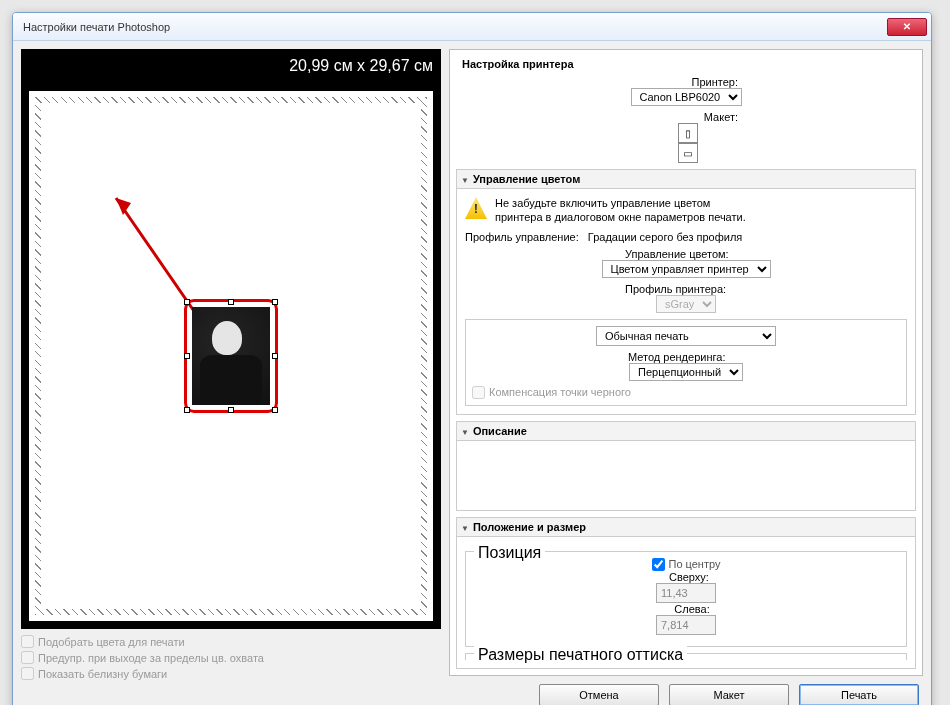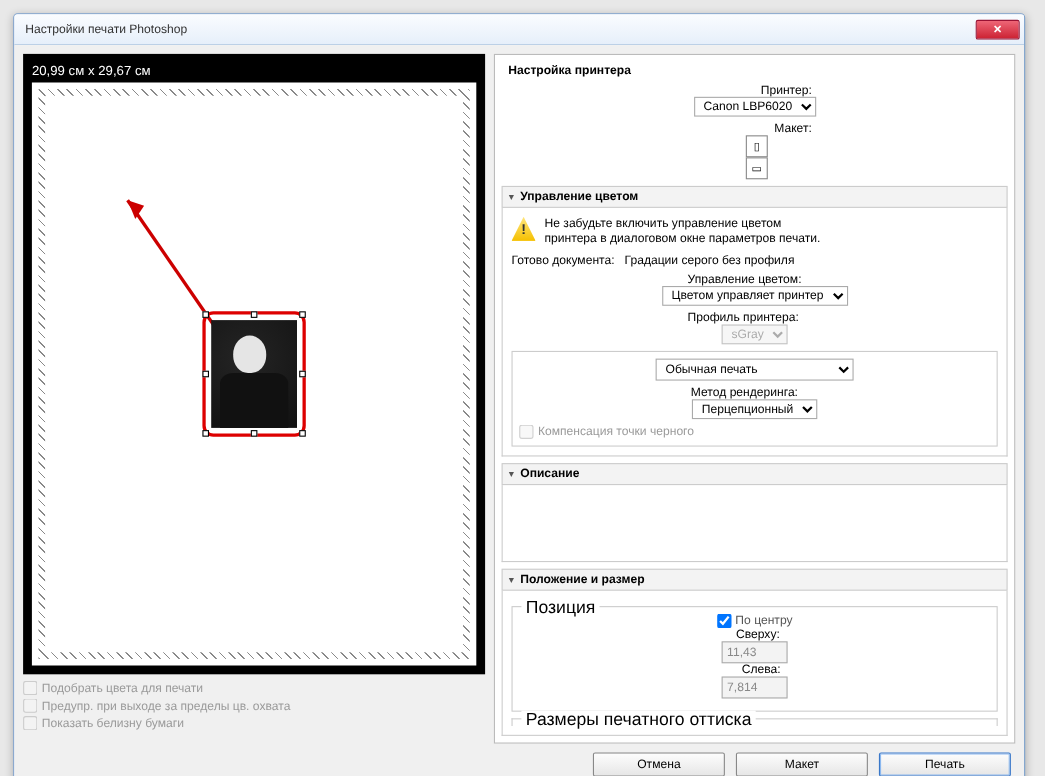--- a/index.html
+++ b/index.html
@@ -9,21 +9,21 @@
 
 .titlebar { height: 28px; background: linear-gradient(#fafcff,#e6effa); border-bottom: 1px solid #bcd0e6; display: flex; align-items: center; padding: 0 4px 0 10px; }
 .titlebar-title { flex: 1; color: #333; }
 .close-btn { width: 40px; height: 18px; background: linear-gradient(#e67,#c23); border: 1px solid #913; border-radius: 2px; display: flex; align-items: center; justify-content: center; color: #fff; font-weight: bold; font-size: 10px; cursor: pointer; }
 
 .dialog-body { display: flex; padding: 8px; gap: 8px; background: #f0f0f0; }
 
 
 .preview-col { width: 420px; display: flex; flex-direction: column; }
 .preview-frame { background: #000; padding: 8px; }
-.dims-label { text-align: left; color: #fff; font-size: 12px; margin-bottom: 4px; }
+.dims-label { text-align: right; color: #fff; font-size: 16px; margin-bottom: 16px; }
 .page { background: #fff; position: relative; width: 100%; height: 530px; overflow: hidden; }
 .hatch { position: absolute; left: 6px; top: 6px; right: 6px; bottom: 6px;
   background: repeating-linear-gradient(45deg,#888 0,#888 1px,transparent 1px,transparent 6px);
   padding: 6px; }
 .hatch-inner { background: #fff; width: 100%; height: 100%; position: relative; }
 .img-wrap { position: absolute; left: 50%; top: 50%; transform: translate(-50%,-50%); border: 3px solid #d00; border-radius: 10px; padding: 5px; }
 .portrait { width: 78px; height: 98px; background: radial-gradient(circle at 40% 35%,#ddd 0,#ccc 12%,#222 13%,#111 100%); position: relative; }
 .portrait::before { content:""; position:absolute; left:20px; top:14px; width:30px; height:34px; background:#e5e5e5; border-radius:50% 50% 45% 45%; }
 .portrait::after { content:""; position:absolute; left:8px; top:48px; width:62px; height:50px; background:#111; border-radius:20% 20% 0 0; }
 .handle { position:absolute; width:6px; height:6px; background:#fff; border:1px solid #000; }
@@ -145,21 +145,21 @@
         </div>
         <div class="panel">
           <div class="warn-row">
             <div class="warn-ico">!</div>
             <div class="warn-txt">
               <span>Не забудьте включить управление цветом</span><br>
               <span>принтера в диалоговом окне параметров печати.</span>
             </div>
           </div>
           <div class="row-gap">
-            <span class="inline-lbl">Готово документа:</span>
+            <span class="inline-lbl">Профиль управление:</span>
             <span>Градации серого без профиля</span>
           </div>
           <div class="form-row row-gap">
             <span class="inline-lbl" style="width:116px">Управление цветом:</span>
             <select class="sel sel-wide">
               <option>Цветом управляет принтер</option>
             </select>
           </div>
           <div class="form-row">
             <span class="inline-lbl" style="width:116px">Профиль принтера:</span>

